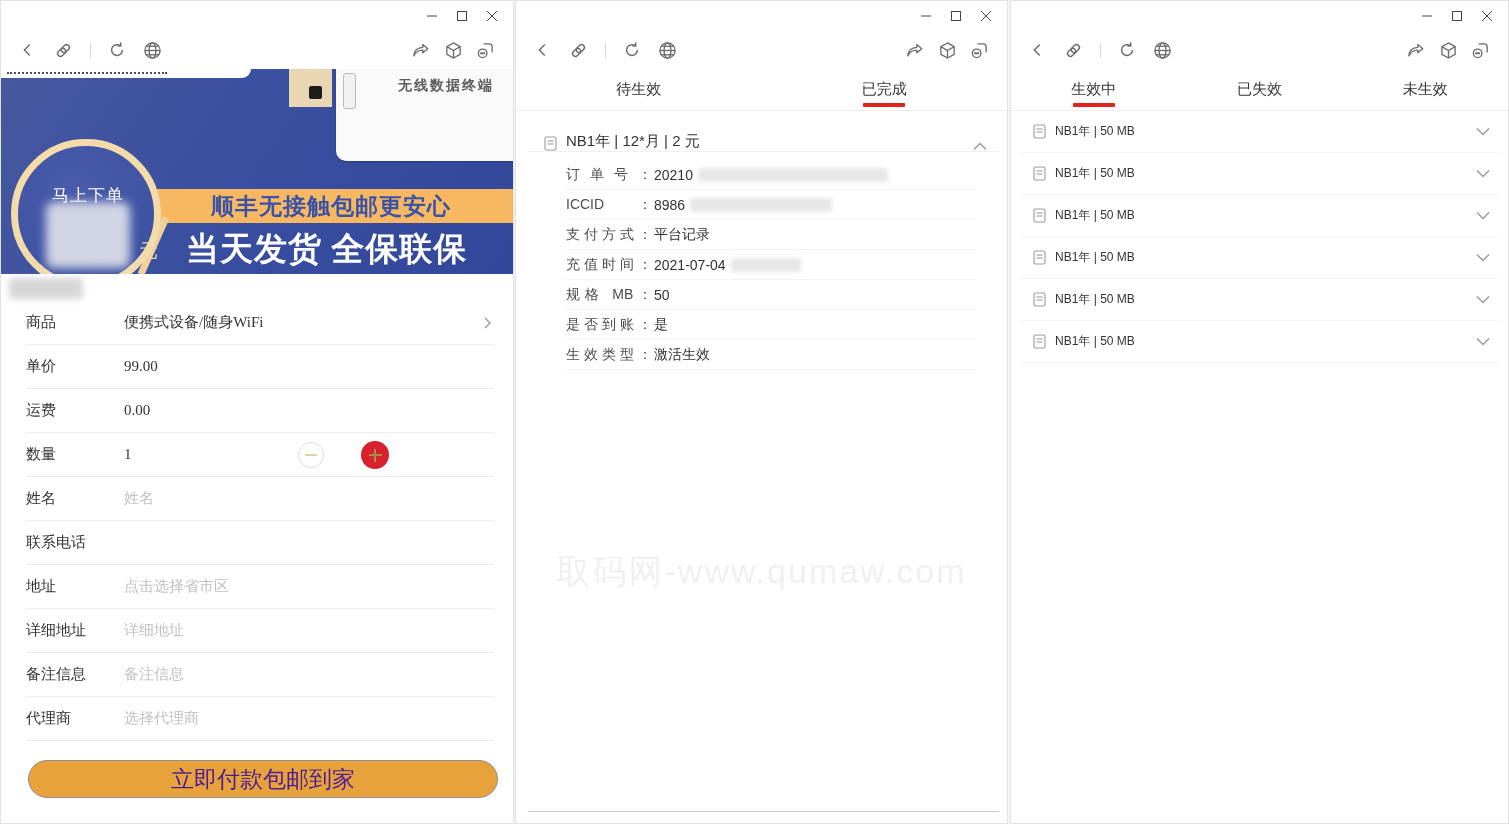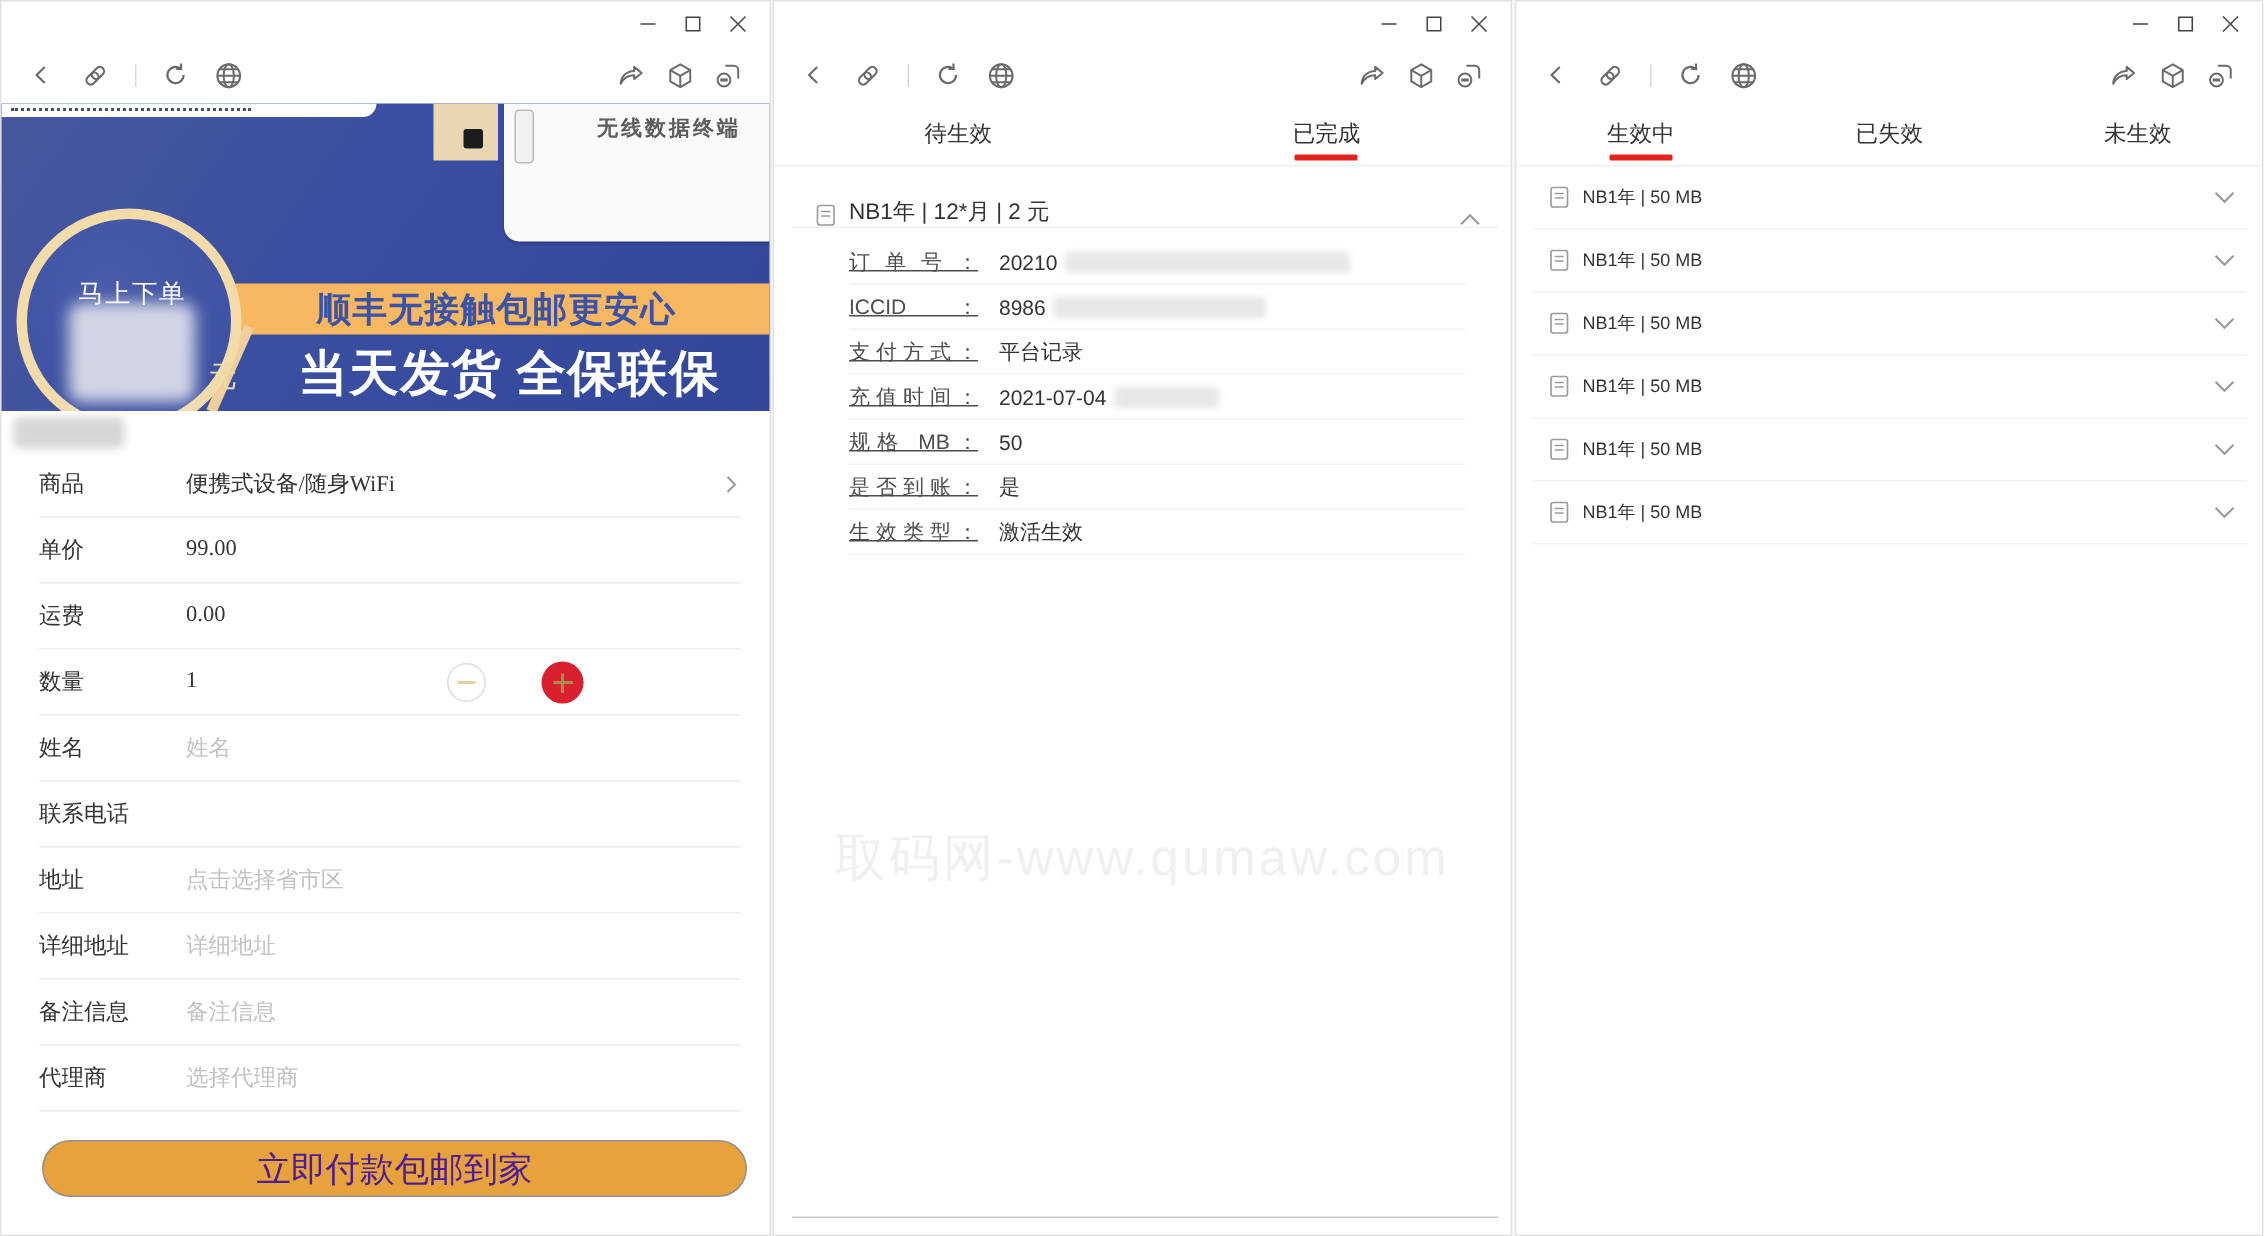--- a/index.html
+++ b/index.html
@@ -25,21 +25,21 @@
   .white-strip { position:absolute; left:0; top:0; width:250px; height:9px; background:#fff; border-radius:0 0 14px 0; z-index:1; }
   .white-strip::after { content:""; position:absolute; left:6px; top:3px; width:160px; border-top:2px dotted #44506e; }
   .beige-box { position:absolute; left:288px; top:0; width:43px; height:38px; background:#e9d6b2; z-index:1; }
   .beige-box::after { content:""; position:absolute; right:10px; bottom:8px; width:13px; height:13px; background:#1c1c1c; border-radius:2px; }
   .product-card { position:absolute; left:335px; top:0; right:-6px; height:92px; background:#fafafa; border-radius:0 0 0 10px; box-shadow:0 1px 2px rgba(0,0,0,.25); z-index:1; }
   .device-outline { position:absolute; left:7px; top:4px; width:13px; height:36px; border:1px solid #b9b9b9; border-radius:3px; background:#f1f1f1; }
   .card-caption { position:absolute; left:62px; top:8px; font-size:14px; font-weight:bold; color:#5c5c5c; letter-spacing:2px; }
   .ribbon { position:absolute; left:148px; right:0; top:120px; height:34px; background:#f8b761; z-index:2; display:flex; align-items:center; justify-content:center; }
   .ribbon-text { font-size:23px; font-weight:bold; color:#3a53a8; letter-spacing:1px; }
   .gold-slash { position:absolute; left:149px; top:146px; width:7px; height:62px; background:#efcf9c; transform:rotate(24deg); z-index:3; }
-  .headline { position:absolute; left:185px; right:20px; top:158px; text-align:center; font-size:33px; font-weight:bold; color:#ffffff; letter-spacing:1px; z-index:2; }
+  .headline { position:absolute; left:185px; right:20px; top:158px; font-size:33px; font-weight:bold; color:#ffffff; letter-spacing:1px; z-index:2; }
   .gold-circle { position:absolute; left:10px; top:70px; width:150px; height:150px; border-radius:50%; border:7px solid #f3dbaa; background:radial-gradient(circle at 40% 35%,#4a5cab,#3a4fa0); z-index:4; }
   .badge-text { position:absolute; left:20px; top:38px; width:100px; text-align:center; font-size:17px; color:#ffffff; letter-spacing:1px; }
   .price-blur { position:absolute; left:28px; top:56px; width:84px; height:66px; background:rgba(235,235,240,.85); border-radius:8px; filter:blur(5px); }
   .yuan { position:absolute; left:121px; top:92px; font-size:19px; color:#eedaa8; }
 
   .title-blur { margin:4px 0 0 8px; width:74px; height:21px; background:#cdcdcd; border-radius:4px; filter:blur(3px); opacity:.8; }
 
   
   .form { margin-top:2px; }
   .frow { position:relative; display:flex; align-items:center; height:44px; margin:0 19px 0 25px; border-bottom:1px solid #ededed; }
@@ -60,22 +60,22 @@
   .tab .underline { display:none; }
   .tab.active .underline { display:block; position:absolute; bottom:3px; left:50%; transform:translateX(-50%); width:42px; height:4px; background:#e1251c; border-radius:1px; }
 
   
   .item-header { display:flex; align-items:flex-end; height:40px; padding:0 20px 0 28px; }
   .item-title { font-size:15px; color:#333; margin-left:9px; }
   .item-header .chev { margin-left:auto; }
   .hdiv { margin:0 8px 0 12px; border-bottom:1px solid #f0f0f0; }
   .details { padding:8px 30px 0 50px; }
   .drow { display:flex; align-items:center; height:30px; border-bottom:1px solid #f3f3f3; }
-  .dlabel { width:86px; font-size:14px; color:#4d4d4d; text-align:justify; text-align-last:justify; flex-shrink:0;text-decoration:underline; }
-  .dvalue { font-size:14px; color:#333; margin-left:14px; display:flex; align-items:center; }
+  .dlabel { width:86px; font-size:14px; color:#4d4d4d; text-align:justify; text-align-last:justify; flex-shrink:0; }
+  .dvalue { font-size:14px; color:#333; margin-left:2px; display:flex; align-items:center; }
   .redact { display:inline-block; height:14px; background:#e7e7e7; border-radius:3px; filter:blur(2px); margin-left:5px; }
   .r-order { width:190px; } .r-iccid { width:142px; } .r-time { width:70px; }
   .watermark { position:absolute; left:12px; right:12px; top:548px; text-align:center; font-size:34px; letter-spacing:2px; color:#f0f0f0; white-space:nowrap; overflow:hidden; }
   .bottom-line { position:absolute; left:12px; right:8px; bottom:11px; height:1px; background:#cbcbcb; }
 
   
   .plist { }
   .prow { display:flex; align-items:center; height:42px; margin:0 10px; padding:0 8px 0 12px; border-bottom:1px solid #f3f3f3; cursor:pointer; }
   .prow .ptitle { font-size:12px; color:#333; margin-left:9px; }
   .prow .chev { margin-left:auto; }

